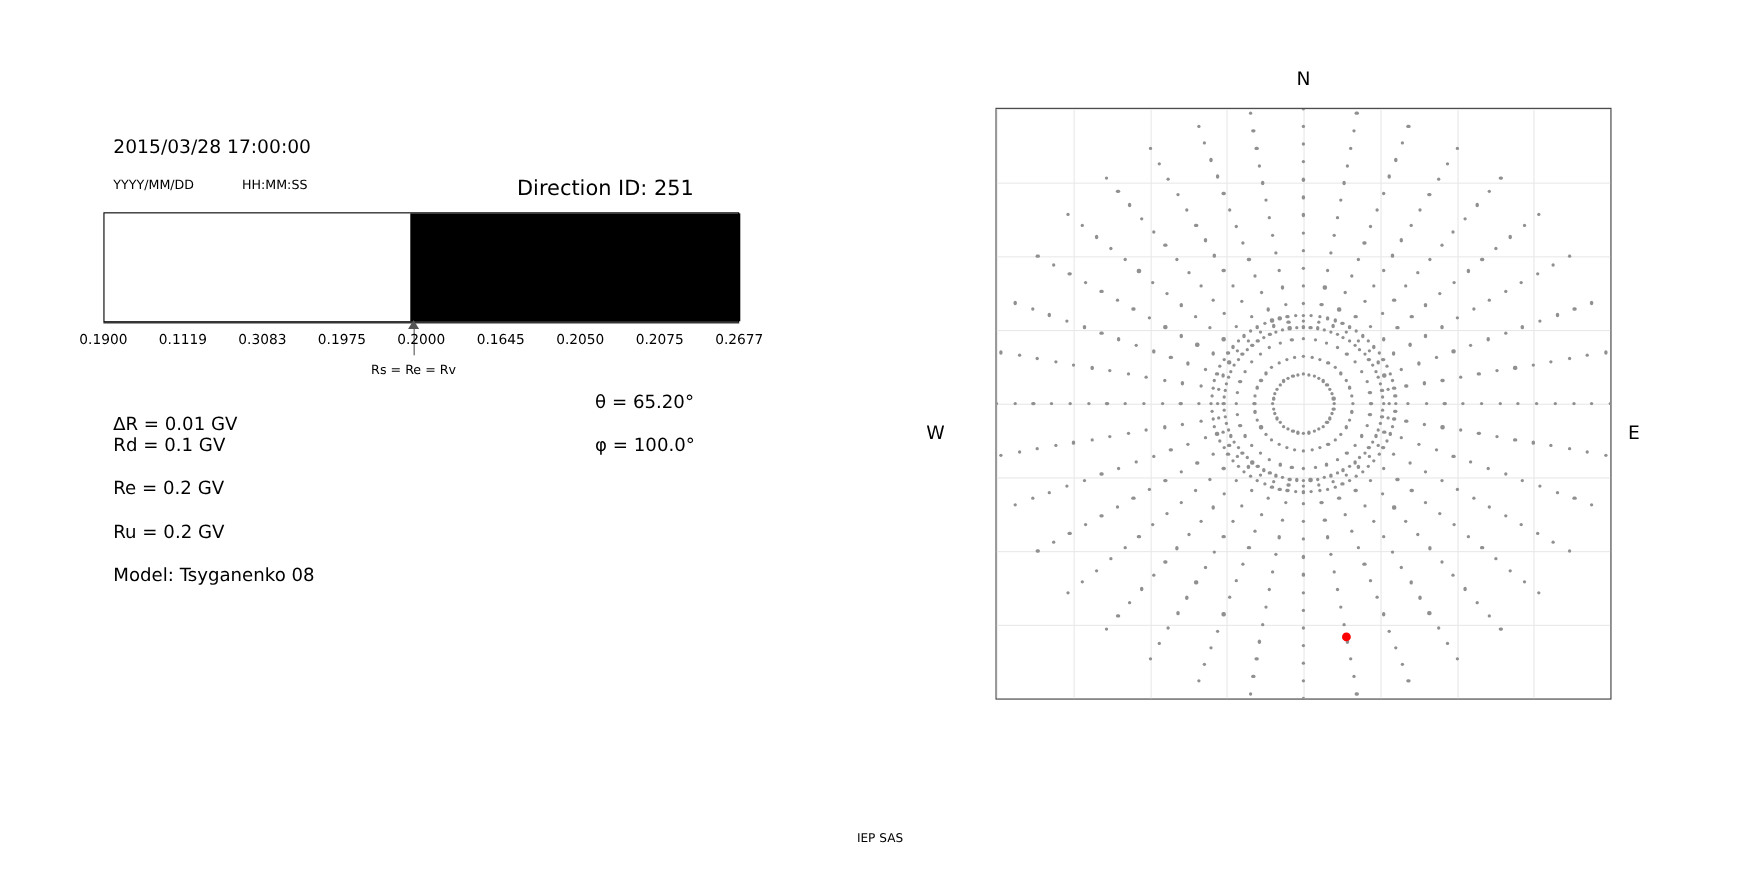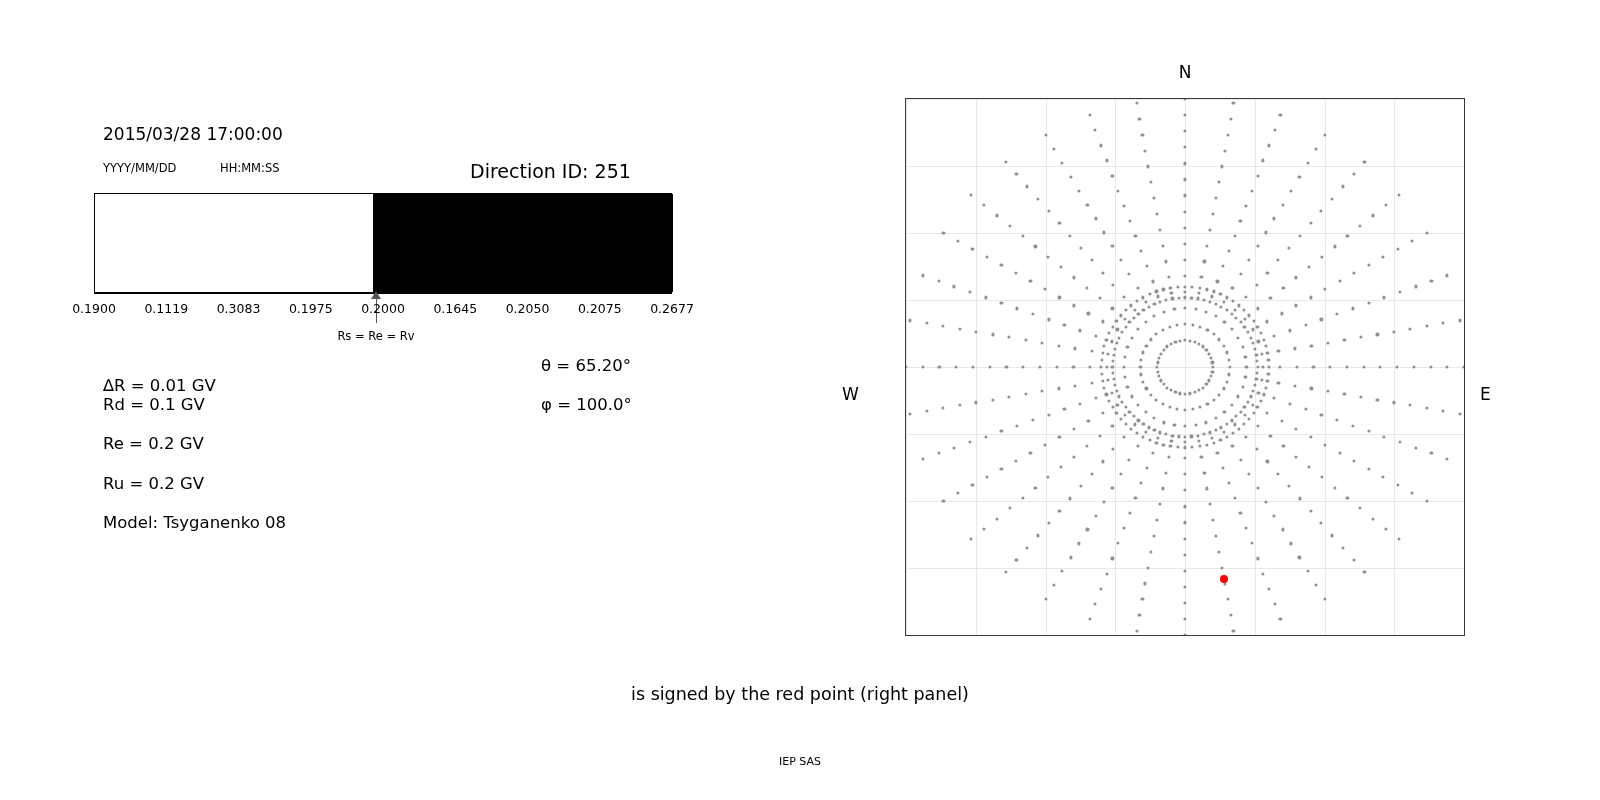--- a/index.html
+++ b/index.html
@@ -980,15 +980,14 @@
         <div class="dot" style="left: 272.678px; top: 198.585px;"></div>
         <div class="dot" style="left: 271.705px; top: 187.906px;"></div>
       </div>
     <div id="red-point" style="left: 318.06px; top: 479.72px;"></div>
     <div id="ytick-layer"></div>
     <div id="xtick-layer"></div>
   </div>
 </div>
 
 <div id="caption">
-  <div>is signed by the red point (right panel)</div>
 </div>
 <div id="credit">IEP SAS</div>
 
 </body></html>

